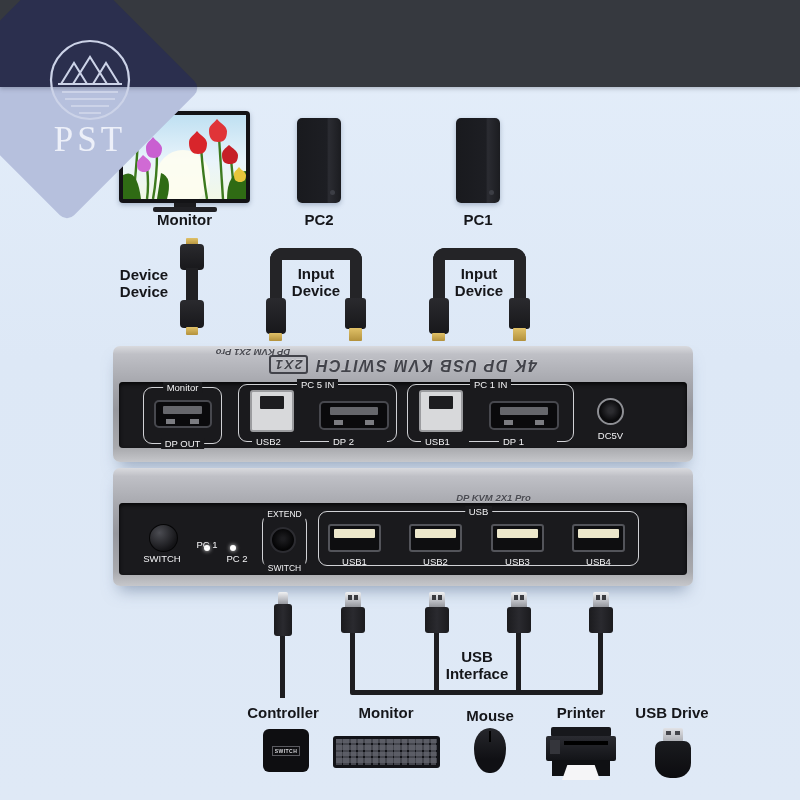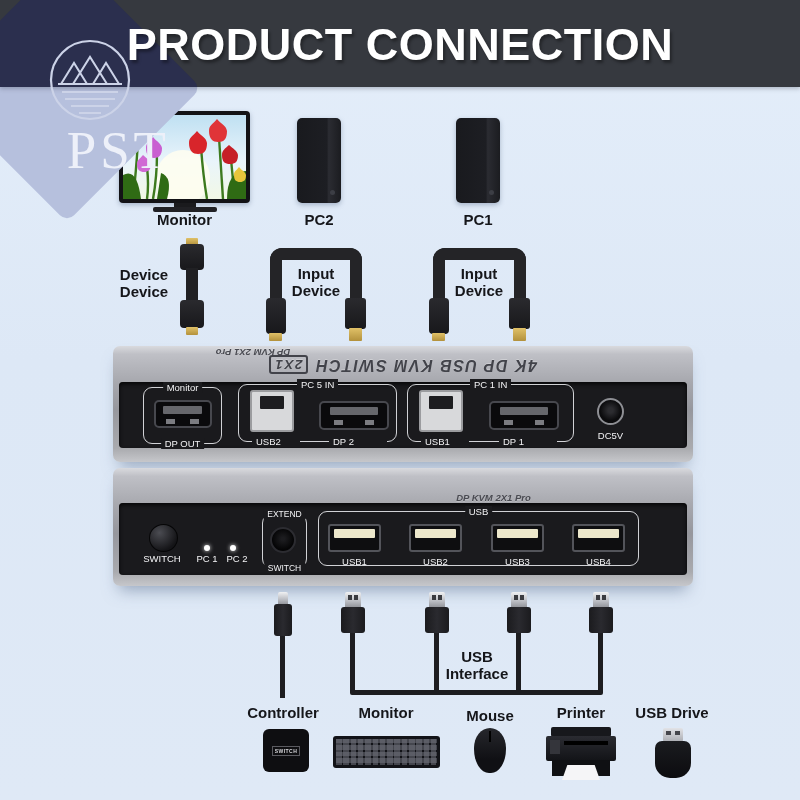--- a/index.html
+++ b/index.html
@@ -15,22 +15,22 @@
     color:#fff;font-size:45px;font-weight:bold;letter-spacing:0.5px;
     text-shadow:2px 3px 3px rgba(0,0,0,.35)}
 
   
   .logo-clip-top{left:0;top:0;width:240px;height:87px;overflow:hidden;z-index:3}
   .logo-clip-bot{left:0;top:87px;width:240px;height:160px;overflow:hidden;z-index:1}
   .diamond{position:absolute;left:-28px;width:190px;height:190px;transform:rotate(45deg);border-radius:10px}
   .d-top{top:-7px;background:#2b2f4e}
   .d-bot{top:-94px;background:#b6c0dd}
   .emblem{left:48px;top:38px;z-index:4}
-  .pst{left:10px;top:120px;width:160px;text-align:right;z-index:4;
-    font-family:"Liberation Serif",serif;font-size:53px;color:#edf0f9;letter-spacing:4px}
+  .pst{left:10px;top:120px;width:160px;text-align:center;z-index:4;
+    font-family:"Liberation Serif",serif;font-size:35px;color:#edf0f9;letter-spacing:4px}
 
   
   .lbl{font-weight:bold;font-size:15px;color:#15161a;text-align:center}
   .lbl2{font-weight:bold;font-size:15px;color:#15161a;text-align:center;line-height:17px}
   .wlbl{position:absolute;color:#f3f3f5;font-size:9.5px;text-align:center;white-space:nowrap}
 
   
   .monitor{left:119px;top:111px;width:131px;height:92px;background:#131316;border-radius:4px;
     padding:4px;box-sizing:border-box;box-shadow:0 2px 5px rgba(80,100,130,.4)}
   .mon-neck{left:174px;top:203px;width:22px;height:5px;background:#1a1a1d}
@@ -125,21 +125,20 @@
     <polyline points="13,46 26,25 39,46" fill="none" stroke="#ccd3e8" stroke-width="2"></polyline>
     <polyline points="25,46 42,19 59,46" fill="none" stroke="#ccd3e8" stroke-width="2"></polyline>
     <polyline points="45,46 58,25 71,46" fill="none" stroke="#ccd3e8" stroke-width="2"></polyline>
     <line x1="10" y1="46" x2="74" y2="46" stroke="#ccd3e8" stroke-width="2"></line>
     <line x1="14" y1="54" x2="70" y2="54" stroke="#ccd3e8" stroke-width="2"></line>
     <line x1="17" y1="61" x2="67" y2="61" stroke="#ccd3e8" stroke-width="2"></line>
     <line x1="23" y1="68" x2="61" y2="68" stroke="#ccd3e8" stroke-width="2"></line>
     <line x1="31" y1="75" x2="53" y2="75" stroke="#ccd3e8" stroke-width="2"></line>
   </svg>
   <div class="abs pst">PST</div>
-  <div class="abs title">PRODUCT CONNECTION</div>
 
   <div class="abs monitor">
     <svg width="123" height="84" viewBox="0 0 123 84">
       <defs>
         <linearGradient id="sky" x1="0" y1="0" x2="0" y2="1">
           <stop offset="0" stop-color="#bfe0f2"></stop>
             <stop offset=".55" stop-color="#e9f4fb"></stop>
             <stop offset="1" stop-color="#f2f8e6"></stop>
         </linearGradient>
       </defs>
@@ -268,21 +267,21 @@
     </div>
   </div>
 
   <div class="abs kvm" style="left:113px;top:468px;height:118px">
     <div class="subbrand" style="left:318px;top:24px;width:125px">DP KVM 2X1 Pro</div>
     <div class="panel" style="top:35px;height:72px">
       <div class="sw-btn" style="left:30px;top:21px"></div>
       <div class="wlbl" style="left:13px;top:50px;width:60px">SWITCH</div>
       <div class="led" style="left:85px;top:42px"></div>
       <div class="led" style="left:111px;top:42px"></div>
-      <div class="wlbl" style="left:70px;top:50px;width:36px">PC 1</div>
+      <div class="wlbl" style="left:70px;top:36px;width:36px">PC 1</div>
       <div class="wlbl" style="left:100px;top:50px;width:36px">PC 2</div>
       <div class="pgroup" style="left:143px;top:11px;width:43px;height:52px">
         <div class="ponl" style="top:-6px;left:50%;transform:translateX(-50%);font-size:8.5px">EXTEND</div>
         <div class="jack35" style="left:7px;top:12px"></div>
         <div class="ponl" style="bottom:-6px;left:50%;transform:translateX(-50%);font-size:8.5px">SWITCH</div>
       </div>
       <div class="pgroup" style="left:199px;top:8px;width:319px;height:53px">
         <div class="ponl" style="top:-6px;left:50%;transform:translateX(-50%)">USB</div>
         <div class="usba-port" style="left:9px;top:12px;width:53px;height:28px">
             <div class="usba-tongue"></div>

